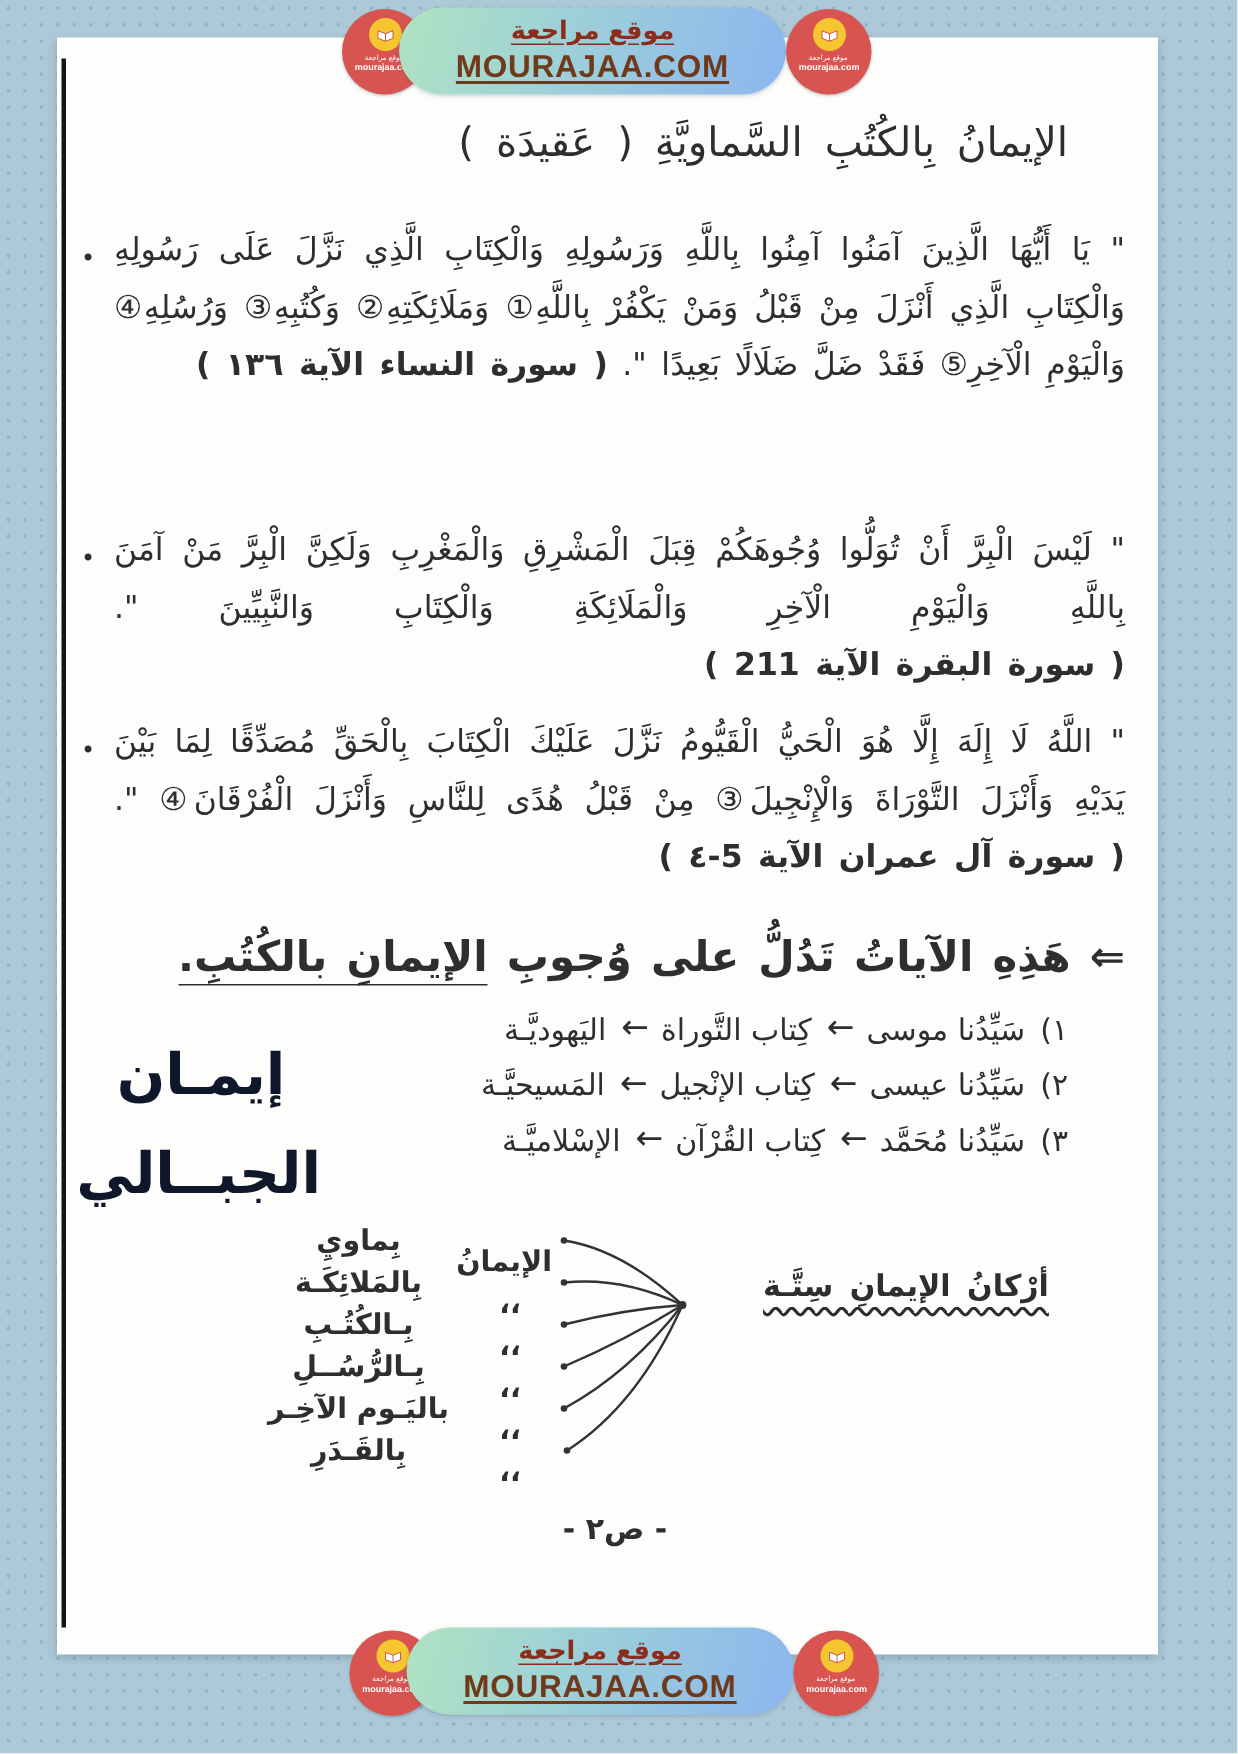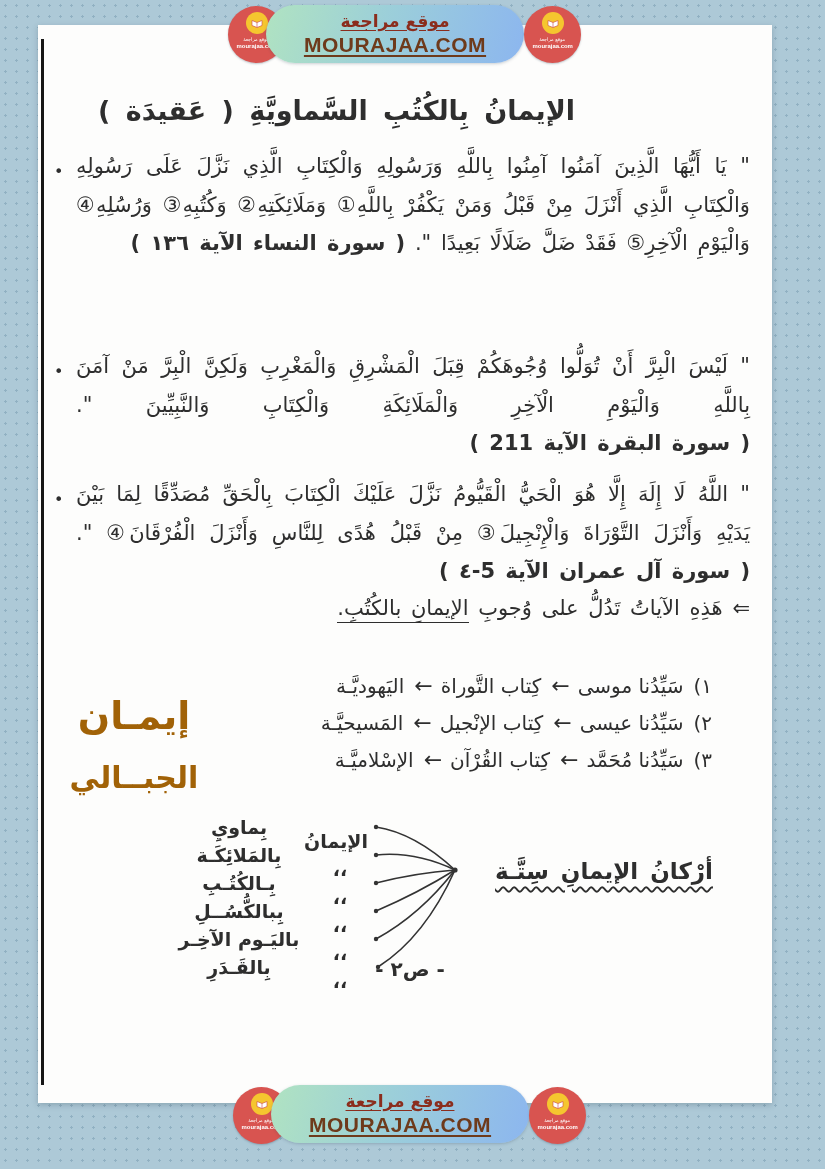--- a/index.html
+++ b/index.html
@@ -39,49 +39,48 @@
   .logo-yellow{
     width:22px;height:22px;border-radius:50%;background:#f5c62f;margin-top:6px;
     display:flex;align-items:center;justify-content:center;
   }
   .logo-line1{font-size:6px;color:#fff;direction:rtl;margin-top:2px;transform:scale(.8);line-height:1;}
   .logo-line2{font-size:7px;color:#fff;font-weight:bold;transform:scale(.85);line-height:1;
     font-family:"Liberation Sans", sans-serif;}
   
   .doc{position:absolute;inset:0;color:#2e2e2e;direction:rtl;}
   .doc-title{
-    position:absolute;top:70px;left:60px;right:60px;text-align:left;
-    font-size:27px;font-weight:bold;word-spacing:6px;
+    position:absolute;top:55px;left:60px;right:60px;text-align:right;
+    font-size:27px;font-weight:normal;word-spacing:6px;
   }
   .verse{position:absolute;right:0;left:0;padding:0 22px 0 38px;font-size:21px;
     line-height:1.84;text-align:justify;word-spacing:3px;}
   .verse .dot{position:absolute;left:16px;top:10px;font-size:16px;}
   .verse .src{white-space:nowrap;font-weight:bold;}
   .v1{top:122px;} .v2{top:322px;} .v3{top:450px;}
-  .conclusion{position:absolute;top:571px;right:22px;left:30px;font-size:21px;font-weight:normal;word-spacing:3px;}
+  .conclusion{position:absolute;top:596px;right:22px;left:30px;font-size:28px;font-weight:bold;word-spacing:3px;}
   .conclusion .ul{border-bottom:1.6px solid #2e2e2e;padding-bottom:2px;}
   .plist{position:absolute;top:642px;right:60px;left:120px;font-size:20px;}
   .prow{height:37px;display:flex;align-items:center;gap:10px;white-space:nowrap;}
   .prow .arr{font-size:22px;letter-spacing:-2px;}
   .watermark{position:absolute;left:16px;top:672px;width:160px;text-align:center;font-weight:bold;}
   .wm1{font-size:38px;line-height:1;}
-  .wm2{font-size:30px;line-height:1;margin-top:28px;}
+  .wm2{font-size:38px;line-height:1;margin-top:28px;}
   .diagram-heading{
     position:absolute;left:425px;top:820px;width:282px;text-align:center;
-    font-size:23px;font-weight:bold;word-spacing:4px;
+    font-size:20px;font-weight:bold;word-spacing:4px;
     text-decoration:underline;text-decoration-style:wavy;text-underline-offset:7px;
     text-decoration-thickness:1.5px;
-    margin-top:13px;
   }
   .fan{position:absolute;left:332px;top:790px;}
   .pillars{position:absolute;left:128px;top:788px;width:202px;font-size:19px;}
   .pillar-row{height:28px;display:flex;direction:rtl;align-items:center;}
   .pillar-prefix{width:56px;text-align:center;font-weight:bold;margin-top:27px;}
   .pillar-word{flex:1;text-align:center;font-weight:bold;}
-  .page-num{position:absolute;top:932px;left:0;right:30px;text-align:center;font-size:20px;font-weight:bold;padding-left:40px;}
+  .page-num{position:absolute;top:982px;left:0;right:30px;text-align:center;font-size:20px;font-weight:bold;padding-left:40px;}
 </style>
 </head>
 <body>
 
 <div class="stage">
 
   <div class="page">
     <div class="edge-line"></div>
 
     <div class="doc">
@@ -132,21 +131,21 @@
         <div class="prow">
           <span>٣)</span>
           <span>سَيِّدُنا مُحَمَّد</span>
           <span class="arr">←</span>
           <span>كِتاب القُرْآن</span>
           <span class="arr">←</span>
           <span>الإسْلاميَّـة</span>
         </div>
       </div>
 
-      <div class="watermark" style="color:#a16207;">
+      <div class="watermark" style="color:#0f172a;">
         <div class="wm1">إيمـان</div>
         <div class="wm2">الجبــالي</div>
       </div>
 
       <div class="diagram-heading">أرْكانُ الإيمانِ سِتَّـة</div>
 
       <svg class="fan" width="92" height="170" viewBox="0 0 92 170">
         <g stroke="#333" stroke-width="1.6" fill="none">
           <path d="M85 55 Q45 18 6 12"></path>
           <path d="M85 55 Q45 36 6 40"></path>
@@ -174,21 +173,21 @@
         <div class="pillar-row">
           <span class="pillar-prefix">،،</span>
           <span class="pillar-word">بِالمَلائِكَـة</span>
         </div>
         <div class="pillar-row">
           <span class="pillar-prefix">،،</span>
           <span class="pillar-word">بِـالكُتُـبِ</span>
         </div>
         <div class="pillar-row">
           <span class="pillar-prefix">،،</span>
-          <span class="pillar-word">بِبالكُّسُــلِ</span>
+          <span class="pillar-word">بِـالرُّسُــلِ</span>
         </div>
         <div class="pillar-row">
           <span class="pillar-prefix">،،</span>
           <span class="pillar-word">باليَـوم الآخِـر</span>
         </div>
         <div class="pillar-row">
           <span class="pillar-prefix">،،</span>
           <span class="pillar-word">بِالقَـدَرِ</span>
         </div>
       </div>

